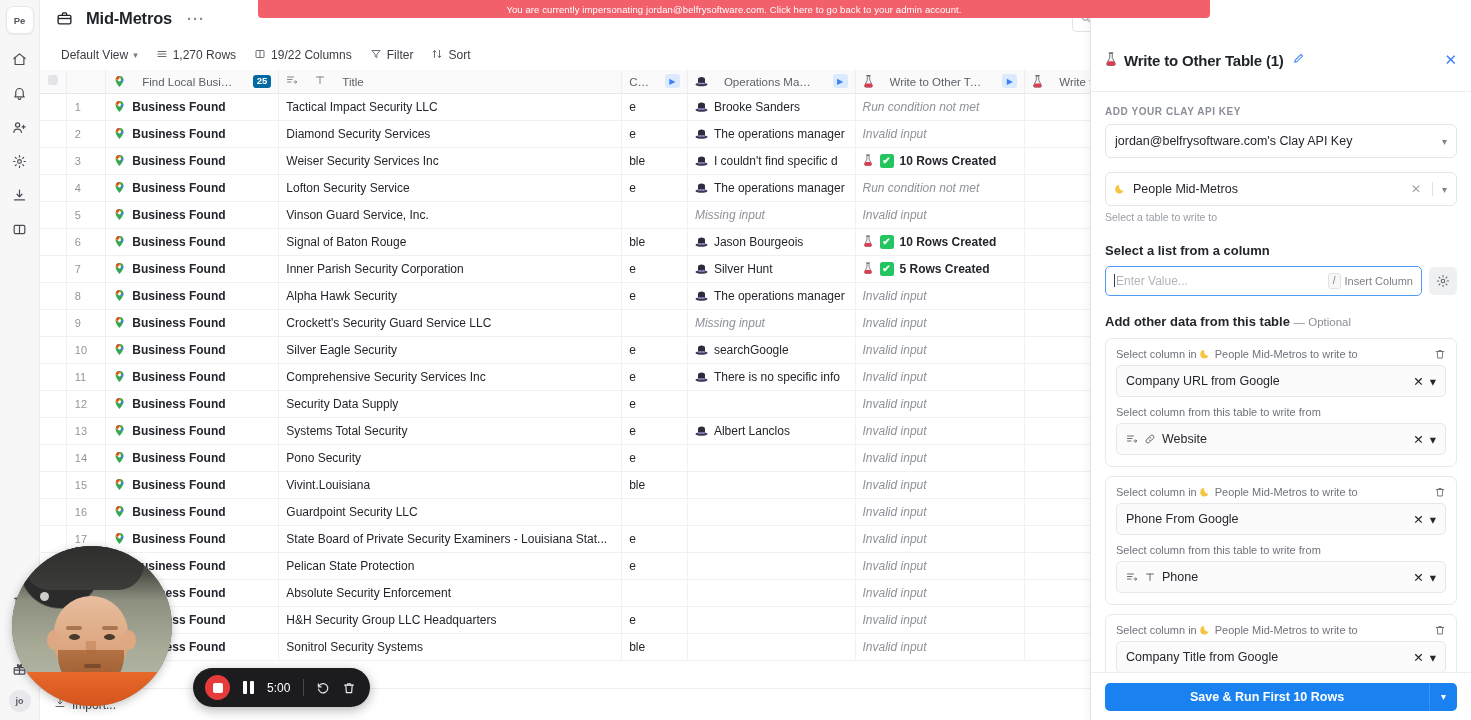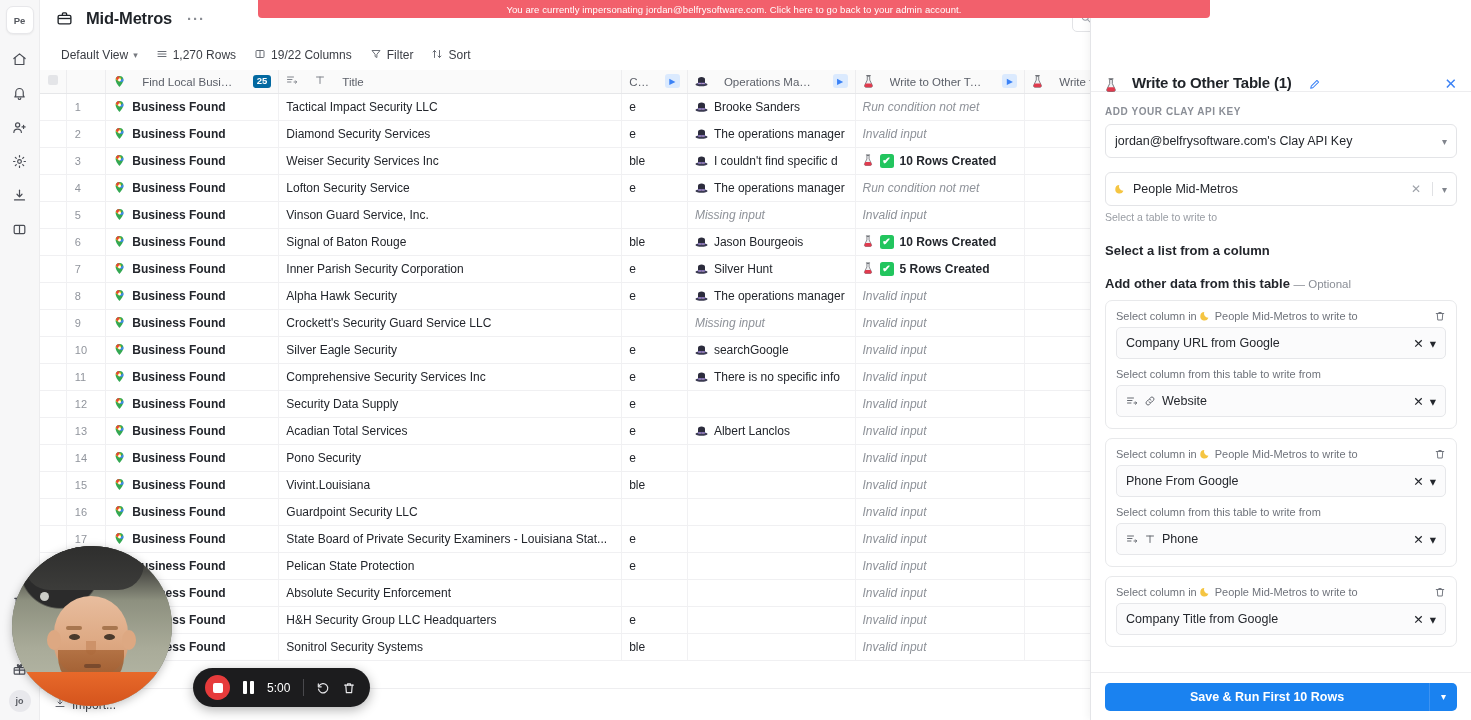--- a/index.html
+++ b/index.html
@@ -167,21 +167,21 @@
   #import-bar svg{width:12px;height:12px;color:#5d616a;}
 
   
   #panel{
     position:absolute;right:0;top:0;width:381px;height:720px;background:#fff;
     border-left:1px solid #e4e5e8; box-shadow:-2px 0 8px rgba(0,0,0,.05);
     z-index:40; display:flex; flex-direction:column;
   }
   #panel-head{
     height:40px;flex:0 0 auto;border-bottom:1px solid #ededef;
-    display:flex;align-items:flex-end;gap:16px;padding:0 14px;margin-top:52px;
+    display:flex;align-items:flex-start;gap:8px;padding:0 14px;margin-top:52px;
   }
   #panel-head .ptitle{font-size:15px;font-weight:700;letter-spacing:-.2px;}
   #panel-head .pen{color:#3b82f6;width:13px;height:13px;cursor:pointer;}
   #panel-head .xbtn{margin-left:auto;color:#3b82f6;font-size:15px;cursor:pointer;line-height:1;}
   #panel-body{
     flex:1 1 auto;overflow:hidden;padding:14px 14px 0 14px;position:relative;
   }
   .pl-label{
     font-size:10px;font-weight:600;letter-spacing:.55px;color:#8a8e96;text-transform:uppercase;
     margin-bottom:7px;
@@ -956,21 +956,21 @@
               <span class="gpin"><svg viewBox="0 0 24 24" width="13" height="13">
                   <path d="M12 22s7.2-8 7.2-13A7.2 7.2 0 0 0 12 1.8 7.2 7.2 0 0 0 4.8 9c0 5 7.2 13 7.2 13z" fill="#34a853"></path>
                   <path d="M4.9 7.4 12 13l3.1-5.6-1.6-3.3-6.4.4z" fill="#fbbc04"></path>
                   <path d="M12 1.8A7.2 7.2 0 0 0 5.3 6.3l5 4.1z" fill="#ea4335"></path>
                   <path d="M19.2 9c0-1.2-.3-2.3-.8-3.2L11.6 13 19 11.8c.2-.9.2-1.9.2-2.8z" fill="#4285f4"></path>
                   <circle cx="12" cy="9" r="2.6" fill="#fff"></circle>
                 </svg></span>
               <span class="txt bold">Business Found</span>
             </div>
           </td>
-          <td><span class="txt">Acadian Total Services</span></td>
+          <td><span class="txt">Systems Total Security</span></td>
           <td><span class="txt">e</span></td>
           <td>
             <div class="cellflex">
               <span class="hat"><svg viewBox="0 0 26 22" width="13" height="12">
                   <ellipse cx="13" cy="17" rx="12" ry="3.6" fill="#3b3b52"></ellipse>
                   <path d="M6 16V6.5C6 4 8.7 2 13 2s7 2 7 4.5V16z" fill="#2c2c3d"></path>
                   <path d="M6 13.5h14v2.8H6z" fill="#8e7ad6"></path>
                   <circle cx="10" cy="14.9" r="1" fill="#ffd4a3"></circle>
                   <circle cx="16" cy="14.9" r="1" fill="#ffd4a3"></circle>
                 </svg></span>
@@ -1204,20 +1204,35 @@
           </svg>
       </span>
       <span class="val">People Mid-Metros</span>
       <span class="clr">✕</span>
       <span class="divider-v"></span>
       <span class="caret">▾</span>
     </div>
     <div class="helper">Select a table to write to</div>
 
     <div class="sec-title" style="margin-top:20px;margin-bottom:8px;">Select a list from a column</div>
+    <div class="inp-row">
+      <div class="txt-input">
+        <span class="ph">Enter Value...</span>
+        <span class="ins-col">
+          <span class="slashkey">/</span>
+          <span>Insert Column</span>
+        </span>
+      </div>
+      <div class="gear-btn">
+        <svg viewBox="0 0 24 24" fill="none" stroke="currentColor" stroke-width="1.9" stroke-linecap="round" stroke-linejoin="round">
+            <circle cx="12" cy="12" r="3"></circle>
+            <path d="M12 2.5v2.2M12 19.3v2.2M21.5 12h-2.2M4.7 12H2.5M18.7 5.3l-1.6 1.6M6.9 17.1l-1.6 1.6M18.7 18.7l-1.6-1.6M6.9 6.9 5.3 5.3"></path>
+          </svg>
+      </div>
+    </div>
 
     <div class="sec-title">
       <span>Add other data from this table</span>
       <span class="opt">— Optional</span>
     </div>
 
     <div id="mappings">
         <div class="map-card">
           <div class="map-head">
             <div class="t">

